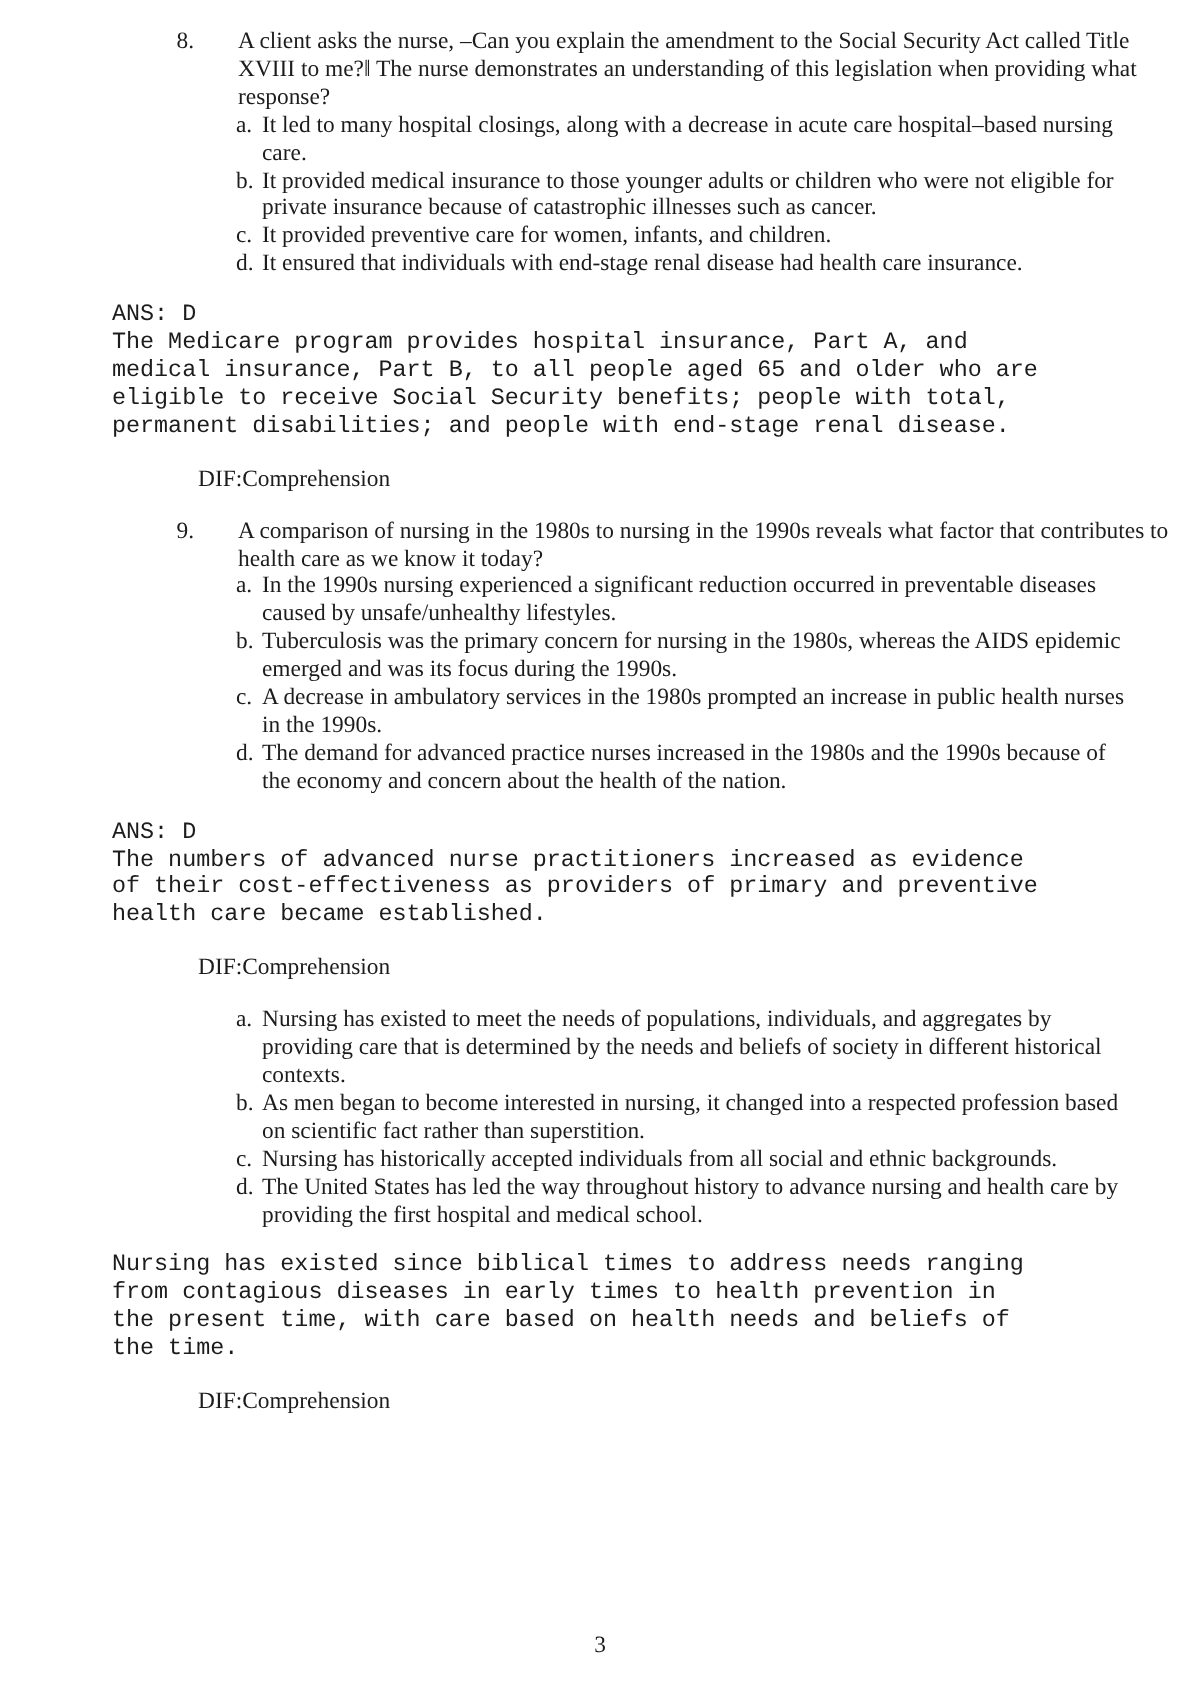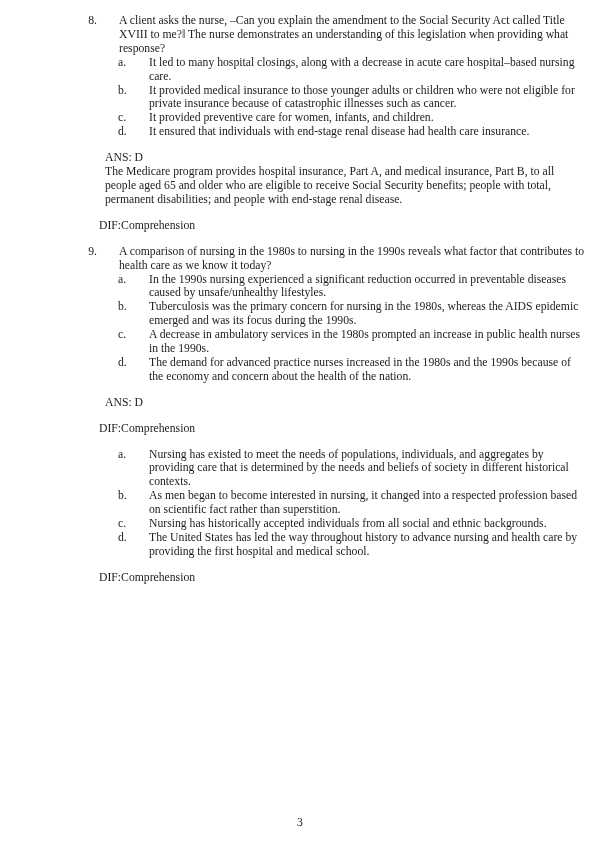--- a/index.html
+++ b/index.html
@@ -38,27 +38,28 @@
   }
   .opt-row {
     display: flex;
     margin-left: 118px;
   }
   .opt-letter {
     min-width: 9px;
     flex: 0 0 auto;
   }
   .opt-text {
-    margin-left: 22px;
+    margin-left: 4px;
     width: 438px;
   }
   .ans-block {
     margin-top: 12px;
-    margin-left: 105px;
+    margin-left: 56px;
     width: 468px;
+    font-family: Liberation Mono, monospace;
   }
   .dif {
     margin-top: 12px;
     margin-left: 99px;
   }
   .page-number {
     position: absolute;
     top: 816px;
     left: 0;
     right: 0;
@@ -115,20 +116,21 @@
       <div class="opt-row">
         <span class="opt-letter">c.</span>
         <div class="opt-text">A decrease in ambulatory services in the 1980s prompted an increase in public health nurses in the 1990s.</div>
       </div>
       <div class="opt-row">
         <span class="opt-letter">d.</span>
         <div class="opt-text">The demand for advanced practice nurses increased in the 1980s and the 1990s because of the economy and concern about the health of the nation.</div>
       </div>
       <div class="ans-block">
         <div>ANS: D</div>
+        <div>The numbers of advanced nurse practitioners increased as evidence of their cost-effectiveness as providers of primary and preventive health care became established.</div>
       </div>
       <div class="dif">DIF:Comprehension</div>
     </section>
 
     <section class="question-block">
       <div class="opt-row">
         <span class="opt-letter">a.</span>
         <div class="opt-text">Nursing has existed to meet the needs of populations, individuals, and aggregates by providing care that is determined by the needs and beliefs of society in different historical contexts.</div>
       </div>
       <div class="opt-row">
@@ -137,19 +139,20 @@
       </div>
       <div class="opt-row">
         <span class="opt-letter">c.</span>
         <div class="opt-text">Nursing has historically accepted individuals from all social and ethnic backgrounds.</div>
       </div>
       <div class="opt-row">
         <span class="opt-letter">d.</span>
         <div class="opt-text">The United States has led the way throughout history to advance nursing and health care by providing the first hospital and medical school.</div>
       </div>
       <div class="ans-block">
+        <div>Nursing has existed since biblical times to address needs ranging from contagious diseases in early times to health prevention in the present time, with care based on health needs and beliefs of the time.</div>
       </div>
       <div class="dif">DIF:Comprehension</div>
     </section>
 
   </div>
   <div class="page-number">3</div>
 </div>
 
 </body></html>

